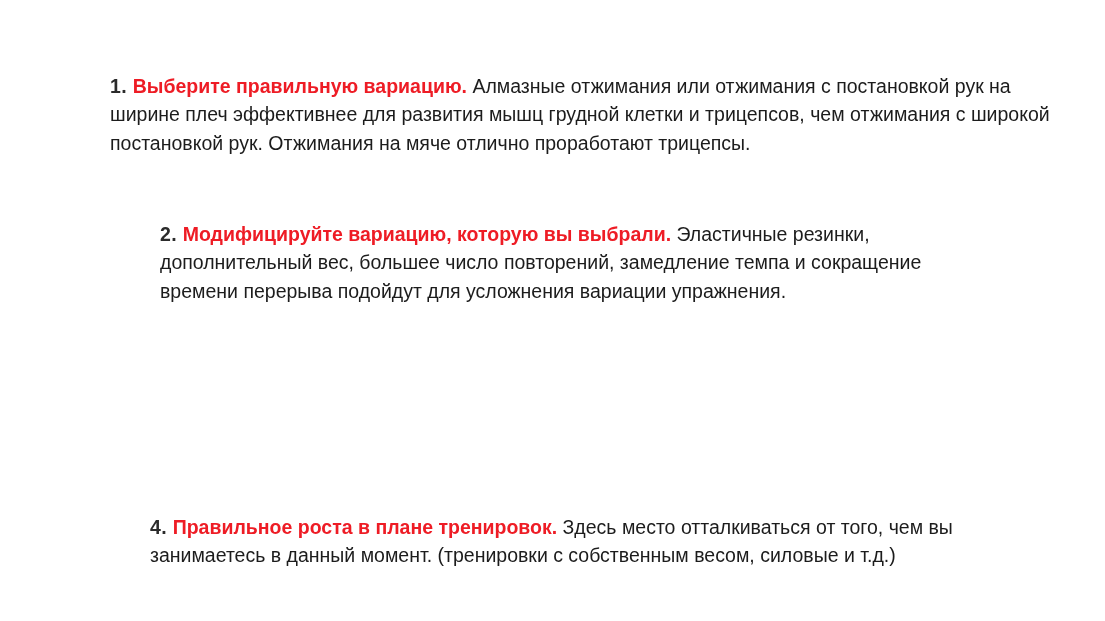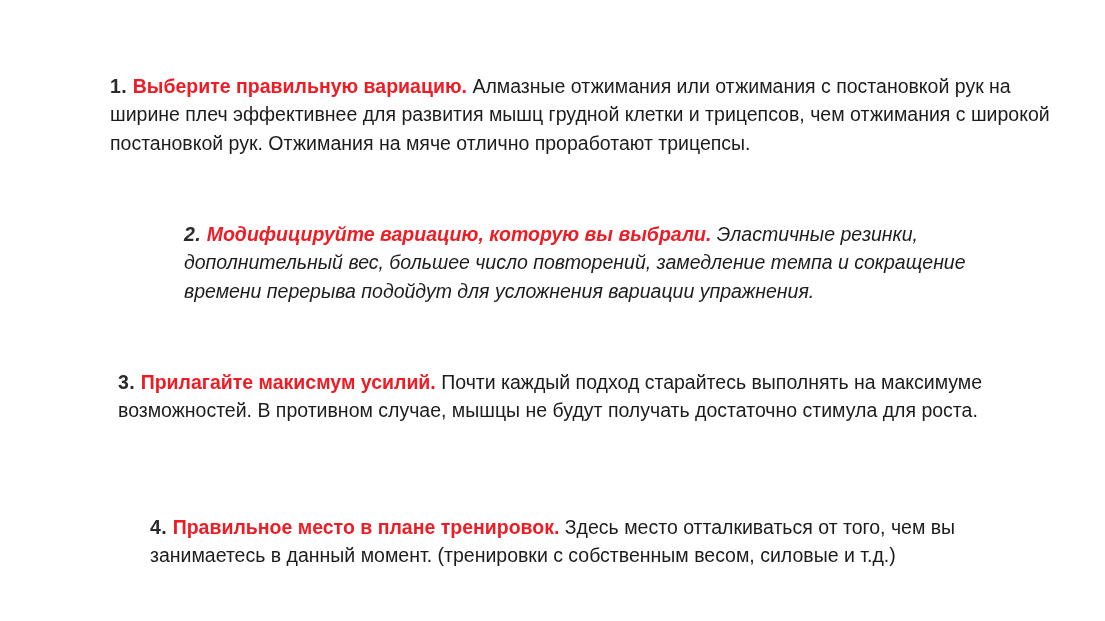--- a/index.html
+++ b/index.html
@@ -40,24 +40,23 @@
   }
 
   
   #item-1 {
     left: 110px;
     top: 52px;
     width: 945px;
   }
 
   #item-2 {
-    left: 184px;
+    left: 160px;
     top: 200px;
     width: 840px;
-    font-style: italic;
   }
 
   #item-3 {
     left: 118px;
     top: 348px;
     width: 950px;
   }
 
   #item-4 {
     left: 150px;
@@ -73,23 +72,19 @@
   <p class="item" id="item-1">
     <span class="num">1.</span>
     <span class="lead">Выберите правильную вариацию.</span><span class="body-text"> Алмазные отжимания или отжимания с постановкой рук на ширине плеч эффективнее для развития мышц грудной клетки и трицепсов, чем отжимания с широкой постановкой рук. Отжимания на мяче отлично проработают трицепсы.</span>
   </p>
 
   <p class="item" id="item-2">
     <span class="num">2.</span>
     <span class="lead">Модифицируйте вариацию, которую вы выбрали.</span><span class="body-text"> Эластичные резинки, дополнительный вес, большее число повторений, замедление темпа и сокращение времени перерыва подойдут для усложнения вариации упражнения.</span>
   </p>
 
-  <p class="item" id="item-3">
-    <span class="num">3.</span>
-    <span class="lead">Прилагайте макисмум усилий.</span><span class="body-text"> Почти каждый подход старайтесь выполнять на максимуме возможностей. В противном случае, мышцы не будут получать достаточно стимула для роста.</span>
-  </p>
 
   <p class="item" id="item-4">
     <span class="num">4.</span>
-    <span class="lead">Правильное место в плане тренировок.</span><span class="body-text"> Здесь место отталкиваться от того, чем вы занимаетесь в данный момент. (тренировки с собственным весом, силовые и т.д.)</span>
+    <span class="lead">Правильное роста в плане тренировок.</span><span class="body-text"> Здесь место отталкиваться от того, чем вы занимаетесь в данный момент. (тренировки с собственным весом, силовые и т.д.)</span>
   </p>
 
 </div>
 
 </body></html>

